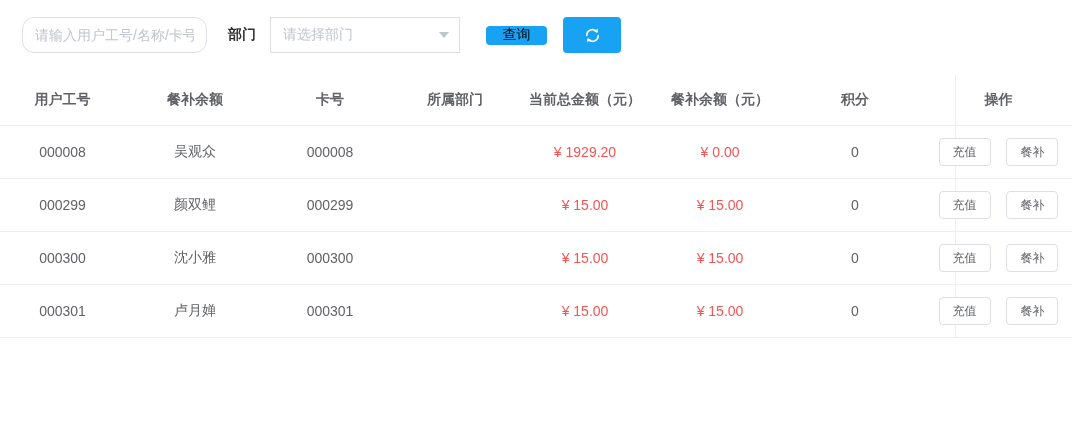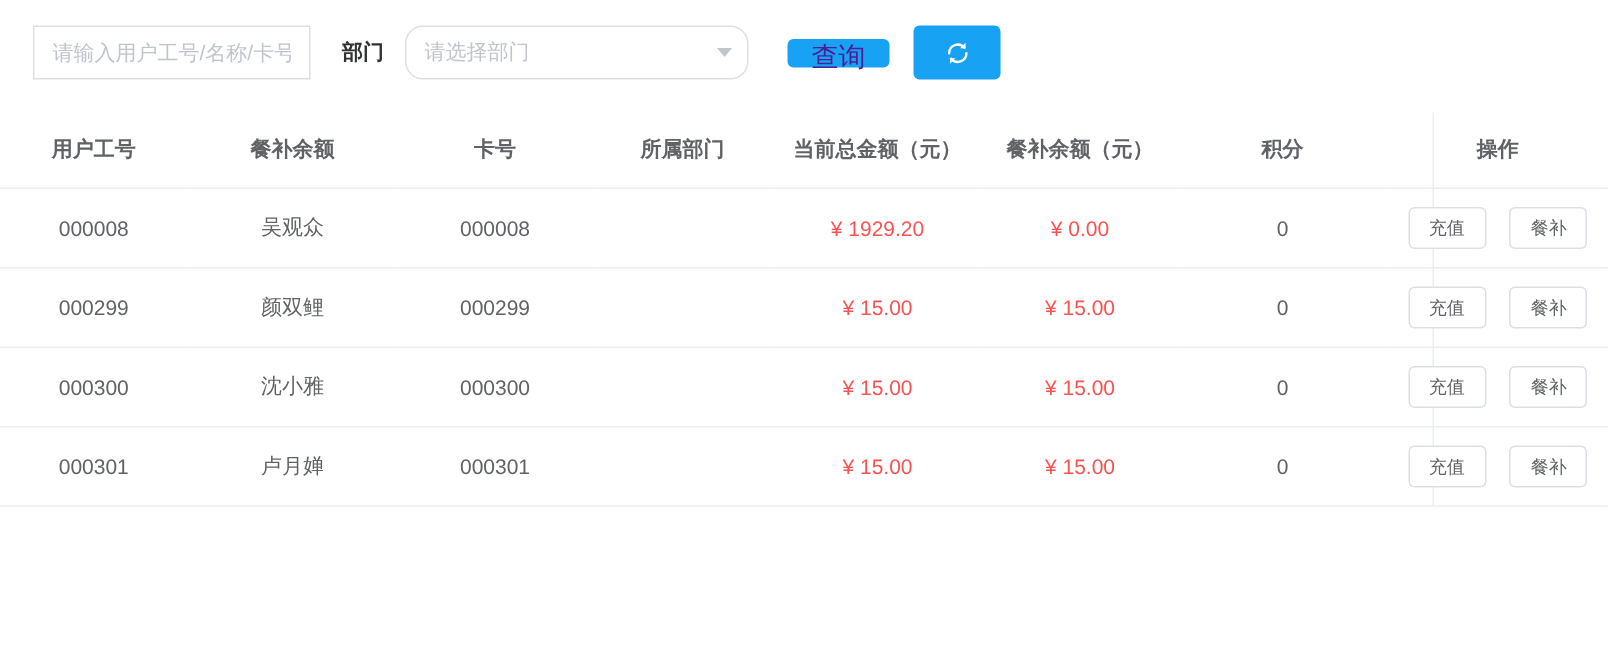--- a/index.html
+++ b/index.html
@@ -22,38 +22,38 @@
   }
   
   .toolbar {
     display: flex;
     align-items: center;
     padding: 17px 0 0 22px;
   }
   .search-input {
     width: 185px; height: 36px;
     border: 1px solid var(--border-input);
-    border-radius: 0;
+    border-radius: 12px;
     padding: 16px 12px;
     font-size: 14px;
     color: var(--text-main);
     outline: none;
     font-family: inherit;
   }
   .search-input::placeholder { color: var(--text-placeholder); }
   .dept-label {
     font-weight: bold;
     color: #303133;
     margin: 0 14px 0 21px;
     white-space: nowrap;
   }
   .select-box {
-    width: 229px; height: 36px;
+    width: 190px; height: 36px;
     border: 1px solid var(--border-input);
-    border-radius: 12px;
+    border-radius: 0;
     display: flex;
     align-items: center;
     justify-content: space-between;
     padding: 0 10px 0 12px;
     color: var(--text-placeholder);
     cursor: pointer;
     margin-right: 26px;
   }
   .caret {
     width: 0; height: 0;
@@ -61,22 +61,22 @@
     border-right: 5px solid transparent;
     border-top: 6px solid var(--text-placeholder);
   }
   .btn-primary {
     height: 19px;
     min-width: 61px;
     padding: 0 16px;
     background: var(--primary);
     border: none;
     border-radius: 4px;
-    color: #4c1d95;
-    font-size: 18px;
+    color: #000000;
+    font-size: 14px;
     cursor: pointer;
     font-family: inherit;
   }
   .btn-refresh {
     height: 36px;
     width: 58px;
     margin-left: 16px;
     background: var(--primary);
     border: none;
     border-radius: 4px;

